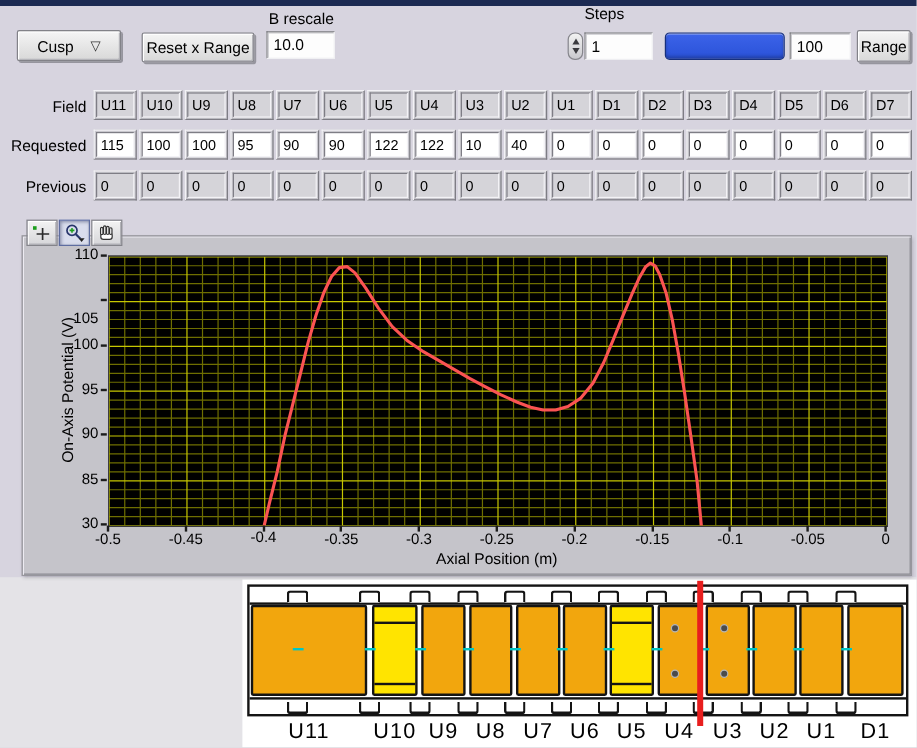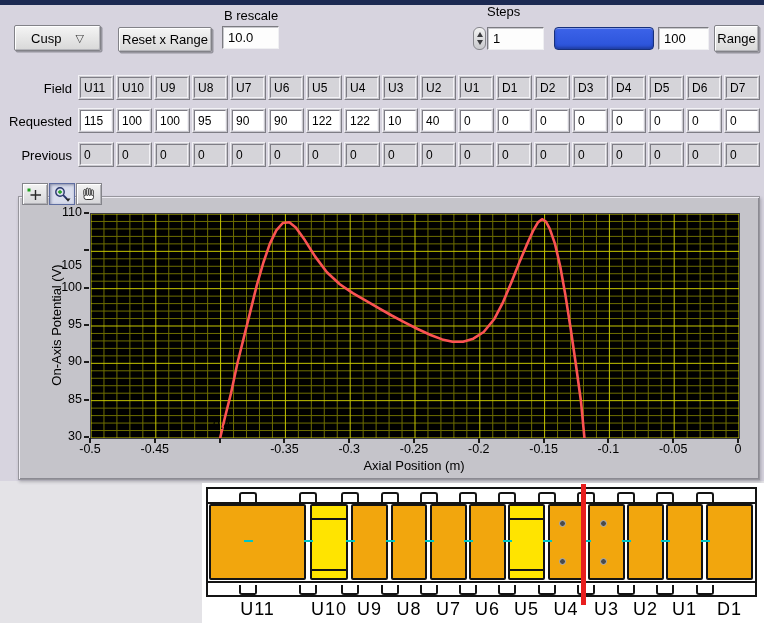--- a/index.html
+++ b/index.html
@@ -475,21 +475,21 @@
     <div class="ytl" style="left: 48px; top: 354.333px;">90</div>
     <div class="ytick" style="left: 84px; top: 361.333px;"></div>
     <div class="ytl" style="left: 48px; top: 391.667px;">85</div>
     <div class="ytick" style="left: 84px; top: 398.667px;"></div>
     <div class="ytl" style="left: 48px; top: 429px;">30</div>
     <div class="ytick" style="left: 84px; top: 436px;"></div>
     <div class="xtl" style="left: 67px; top: 442px;">-0.5</div>
     <div class="xtick" style="left: 89px; top: 438px;"></div>
     <div class="xtl" style="left: 131.8px; top: 442px;">-0.45</div>
     <div class="xtick" style="left: 153.8px; top: 438px;"></div>
-    <div class="xtl" style="left: 196.6px; top: 418px;">-0.4</div>
+    <div class="xtl" style="left: 196.6px; top: 441px;">-0.4</div>
     <div class="xtick" style="left: 218.6px; top: 438px;"></div>
     <div class="xtl" style="left: 261.4px; top: 442px;">-0.35</div>
     <div class="xtick" style="left: 283.4px; top: 438px;"></div>
     <div class="xtl" style="left: 326.2px; top: 442px;">-0.3</div>
     <div class="xtick" style="left: 348.2px; top: 438px;"></div>
     <div class="xtl" style="left: 391px; top: 442px;">-0.25</div>
     <div class="xtick" style="left: 413px; top: 438px;"></div>
     <div class="xtl" style="left: 455.8px; top: 442px;">-0.2</div>
     <div class="xtick" style="left: 477.8px; top: 438px;"></div>
     <div class="xtl" style="left: 520.6px; top: 442px;">-0.15</div>

